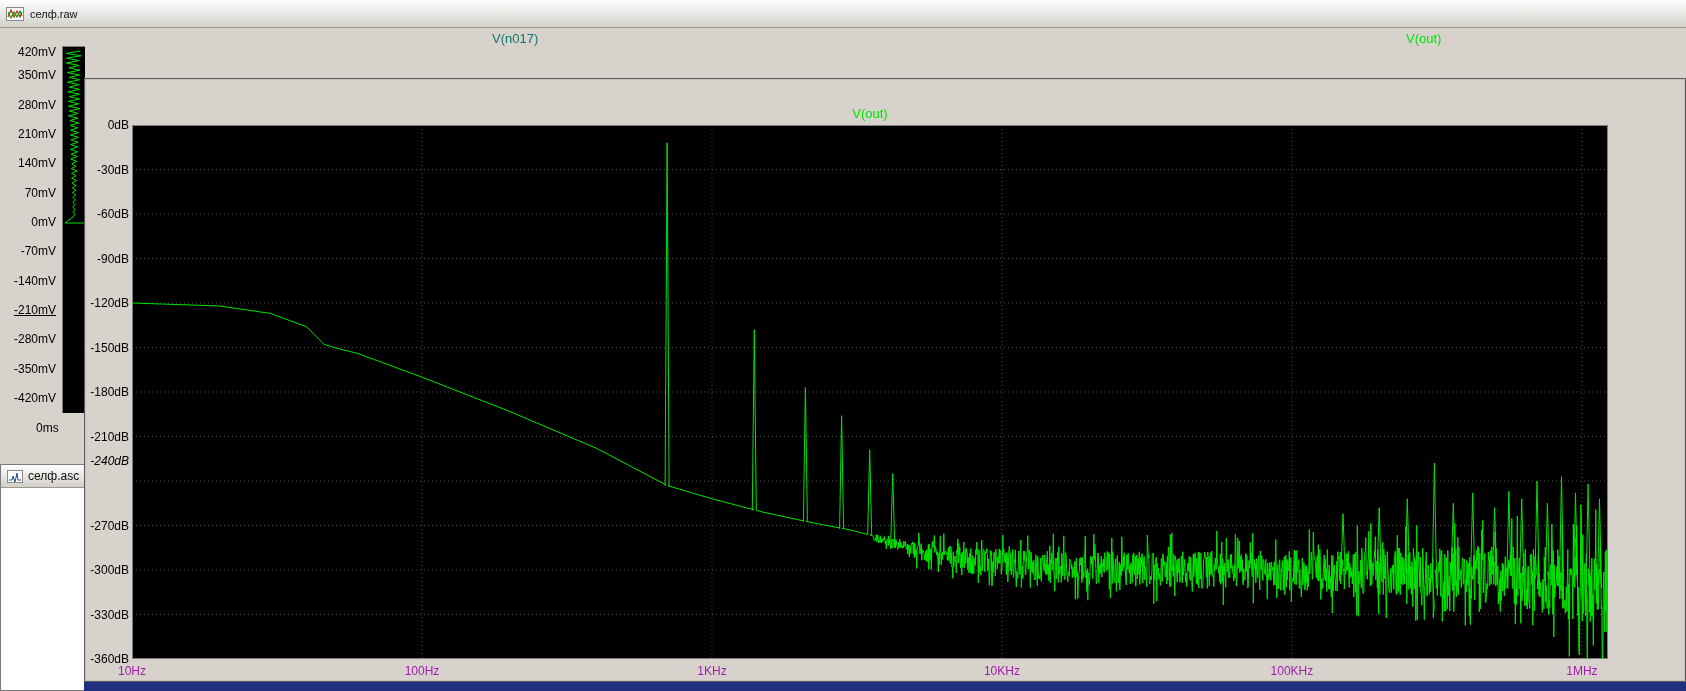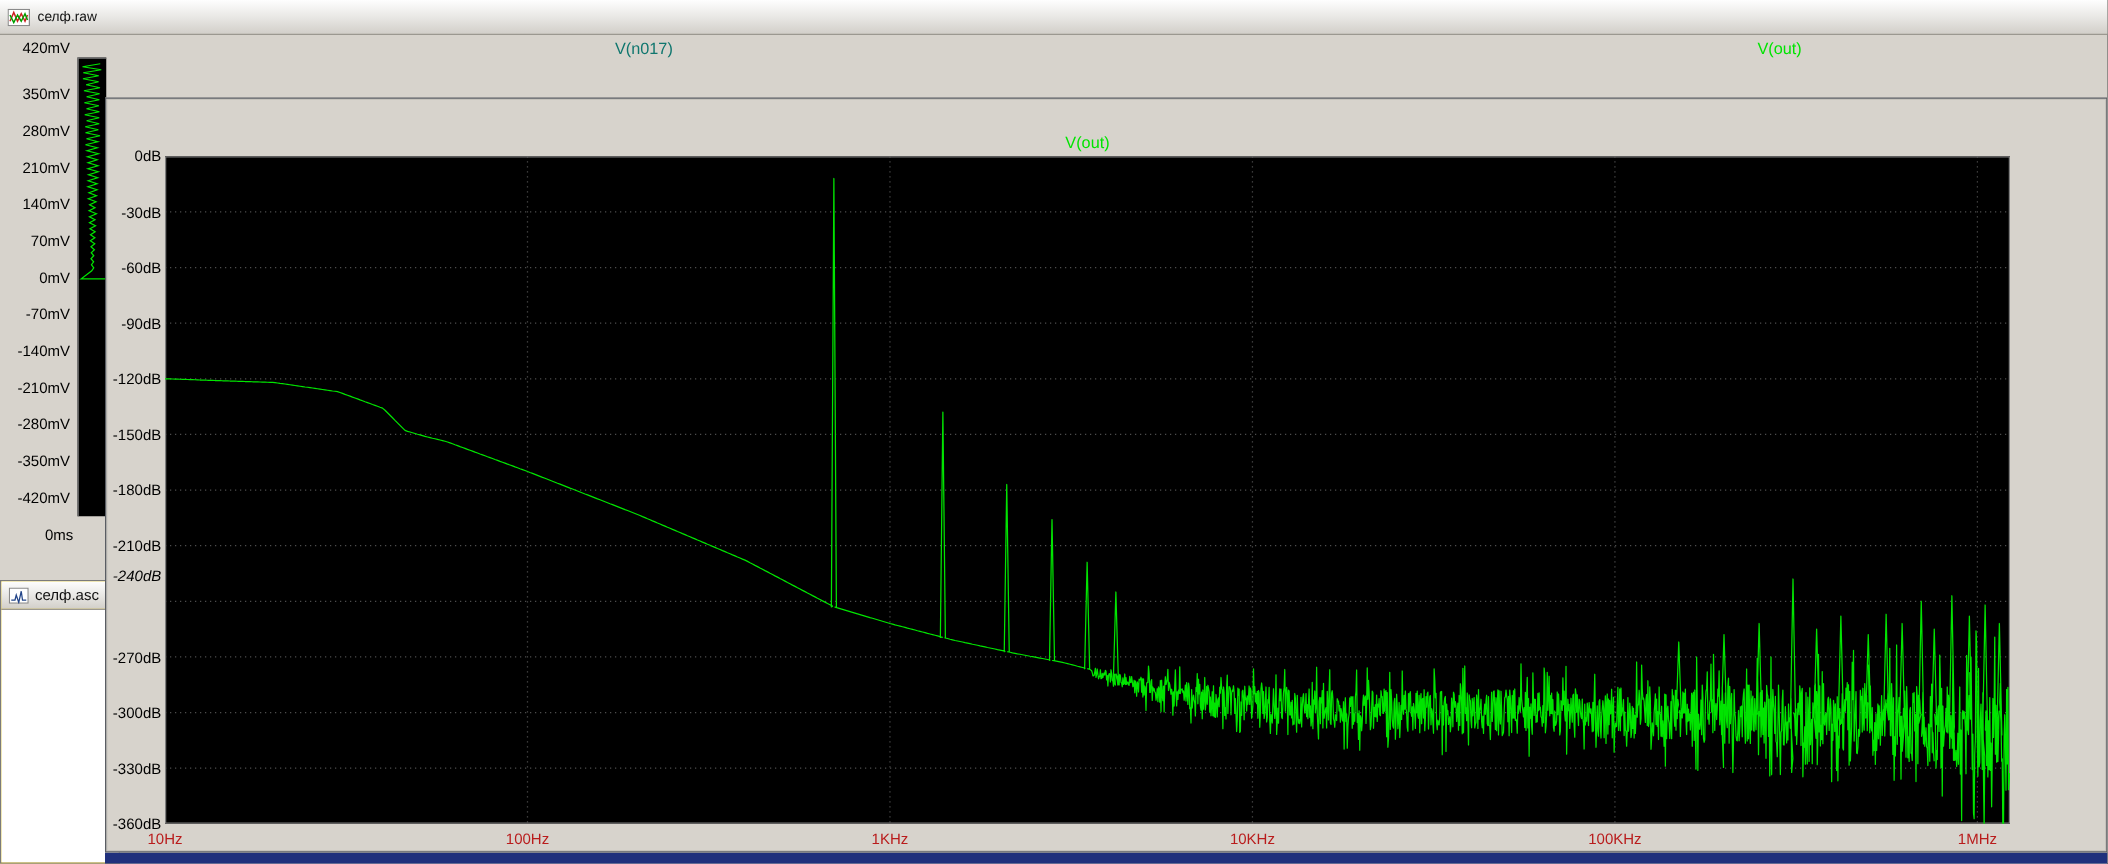--- a/index.html
+++ b/index.html
@@ -44,21 +44,21 @@
   .glyph-min{width:10px;height:3px;background:#333;margin-top:8px;}
   .glyph-restore{width:10px;height:9px;position:relative;}
   .glyph-restore::before{content:"";position:absolute;left:0;bottom:0;width:6px;height:4px;border:1px solid #333;background:#eee;}
   .glyph-restore::after{content:"";position:absolute;right:0;top:0;width:6px;height:4px;border:1px solid #333;}
   .glyph-close{color:#fff;font-size:11px;font-weight:bold;line-height:1;}
   .fft-content{position:absolute;left:3px;right:3px;top:27px;bottom:3px;}
   .fft-trace-label{position:absolute;left:44px;width:1476px;top:0px;text-align:center;font-size:13px;
                    color:var(--green,#00e000);}
   .fft-ytick{position:absolute;left:0;width:41px;text-align:right;font-size:12px;color:#000;line-height:14px;}
   .fft-plot{position:absolute;left:44px;top:19px;width:1476px;height:534px;background:#000;}
-  .fft-xtick{position:absolute;width:70px;text-align:center;font-size:12px;color:#b91c1c;top:558px;}
+  .fft-xtick{position:absolute;width:70px;text-align:center;font-size:12px;color:#a21caf;top:558px;}
 </style>
 </head>
 <body>
 
 <div class="screen">
 
   <div>
     <div class="titlebar raw-titlebar">
       <span class="app-icon">
         <svg width="18" height="14" viewBox="0 0 18 14">
@@ -66,30 +66,30 @@
           <polyline points="2,10 5,3 8,10 11,4 14,10 16,5" fill="none" stroke="#cc2222" stroke-width="1.2"></polyline>
           <polyline points="2,5 5,11 8,5 11,10 14,4 16,9" fill="none" stroke="#00a000" stroke-width="1.2"></polyline>
         </svg>
       </span>
       <span class="title-text">селф.raw</span>
     </div>
     <div class="raw-content">
       <span class="raw-trace-label" id="raw-trace-label-0" style="color: #0f766e;">V(n017)</span>
       <span class="raw-trace-label" id="raw-trace-label-1" style="color: rgb(0, 228, 0);">V(out)</span>
       <div id="raw-yaxis">
-          <span class="raw-ytick" style="top: 2px;">420mV</span>
+          <span class="raw-ytick" style="top: 16px;">420mV</span>
           <span class="raw-ytick" style="top: 39.33px;">350mV</span>
           <span class="raw-ytick" style="top: 68.66px;">280mV</span>
           <span class="raw-ytick" style="top: 97.99px;">210mV</span>
           <span class="raw-ytick" style="top: 127.32px;">140mV</span>
           <span class="raw-ytick" style="top: 156.65px;">70mV</span>
           <span class="raw-ytick" style="top: 185.98px;">0mV</span>
           <span class="raw-ytick" style="top: 215.31px;">-70mV</span>
           <span class="raw-ytick" style="top: 244.64px;">-140mV</span>
-          <span class="raw-ytick" style="top: 273.97px;">-210mV</span>
+          <span class="raw-ytick" style="top: 273.97px; text-decoration: underline;">-210mV</span>
           <span class="raw-ytick" style="top: 303.3px;">-280mV</span>
           <span class="raw-ytick" style="top: 332.63px;">-350mV</span>
           <span class="raw-ytick" style="top: 361.96px;">-420mV</span>
         </div>
       <div class="raw-plot">
         <svg id="raw-svg" width="22" height="366" viewBox="0 0 22 366">
             <polyline points="17.2,4.0 3.0,6.4 18.0,8.8 3.6,11.2 16.0,13.6 3.4,16.0 15.9,18.4 5.9,20.8 17.0,23.2 4.2,25.6 16.7,28.0 6.3,30.4 16.5,32.8 4.5,35.2 16.1,37.6 6.2,40.0 16.5,42.4 4.8,44.8 16.4,47.2 6.3,49.6 16.4,52.0 5.2,54.4 15.7,56.8 5.4,59.2 17.0,61.6 6.2,64.0 15.1,66.4 5.4,68.8 14.8,71.2 6.7,73.6 15.7,76.0 7.0,78.4 14.7,80.8 7.5,83.2 15.3,85.6 7.4,88.0 15.5,90.4 7.9,92.8 15.1,95.2 7.6,97.6 14.6,100.0 7.4,102.4 14.6,104.8 8.2,107.2 14.2,109.6 7.7,112.0 13.8,114.4 8.7,116.8 13.0,119.2 8.3,121.6 14.1,124.0 8.6,126.4 13.0,128.8 8.6,131.2 13.4,133.6 9.0,136.0 13.1,138.4 9.4,140.8 12.9,143.2 9.3,145.6 12.8,148.0 9.8,150.4 12.5,152.8 10.0,155.2 12.0,157.6 9.8,160.0 11.9,162.4 10.2,164.8 12.0,167.2 10.4,169.6 2,176 22,176" fill="none" stroke="#00e400" stroke-width="1"></polyline>
           </svg>
       </div>
       <span class="raw-xtick">0ms</span>

